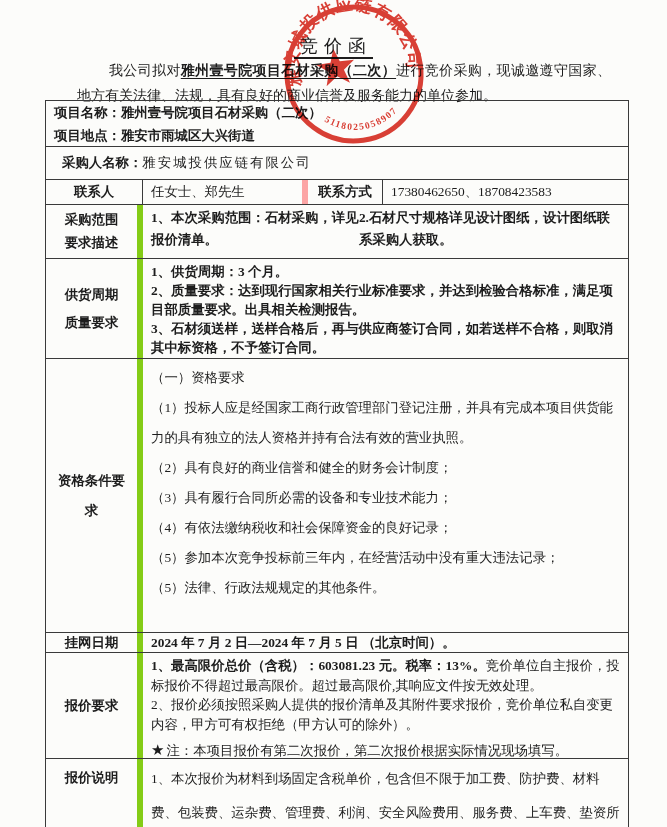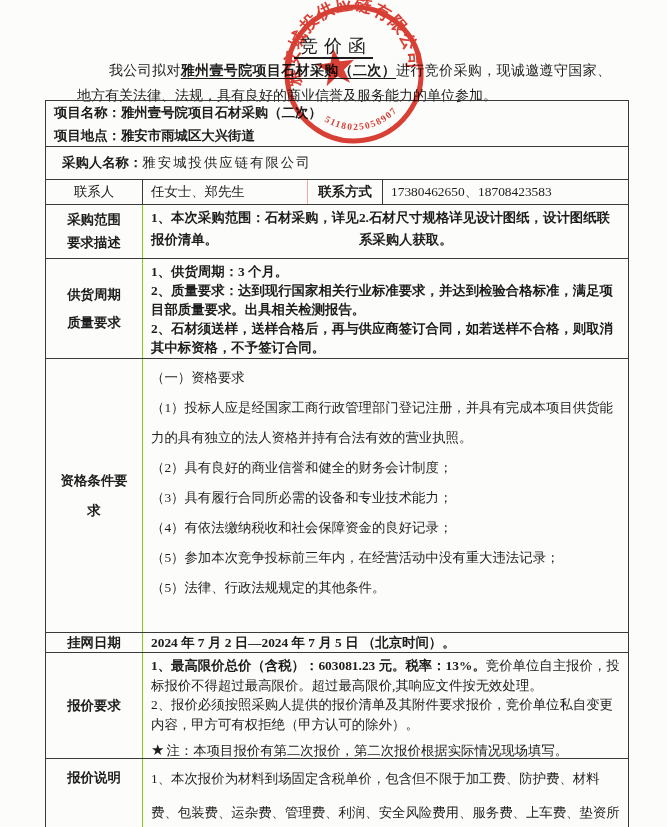--- a/index.html
+++ b/index.html
@@ -30,37 +30,37 @@
 
   
   .doc-table {
     position:absolute; top:100px; left:45px; width:584px;
     border:1px solid #3a3a3a; border-bottom:none;
     font-size:13.4px; background:transparent;
   }
   .trow { display:flex; border-bottom:1px solid #3a3a3a; align-items:stretch; }
   .trow:last-child { border-bottom:none; }
   .lbl {
-    flex:0 0 97px; width:97px; border-right:1px solid #84cc16;
+    flex:0 0 97px; width:97px; border-right:6px solid #84cc16;
     display:flex; flex-direction:column; align-items:center; justify-content:center;
     font-weight:bold; text-align:center; line-height:20px;
   }
   .val { flex:1; padding:2px 8px; min-width:0; }
 
   .r-project { height:46px; }
   .r-project .val { display:flex; flex-direction:column; justify-content:center; line-height:23px; font-weight:bold; }
 
   .r-purchaser { height:33px; }
   .r-purchaser .val { display:flex; align-items:center;margin-left:8px; }
   .r-purchaser .sp { letter-spacing:2px; }
 
   .r-contact { height:25px; }
   .r-contact .cell { display:flex; align-items:center; padding:0 8px; min-width:0; }
-  .r-contact .c-lab { flex:0 0 97px; justify-content:center; font-weight:normal; border-right:1px solid #3a3a3a; }
-  .r-contact .c-val1 { flex:0 0 165px; border-right:1px solid #fca5a5; }
+  .r-contact .c-lab { flex:0 0 97px; justify-content:center; font-weight:bold; border-right:1px solid #3a3a3a; }
+  .r-contact .c-val1 { flex:0 0 165px; border-right:6px solid #fca5a5; }
   .r-contact .c-lab2 { flex:0 0 75px; justify-content:center; font-weight:bold; border-right:1px solid #3a3a3a; padding:0 2px; }
   .r-contact .c-val2 { flex:1; }
 
   .r-scope { height:54px; }
   .r-scope .lbl { gap:3px; }
   .r-scope .val { display:flex; flex-direction:row; justify-content:center; line-height:22px; font-weight:bold; }
 
   .r-supply { height:100px; }
   .r-supply .lbl { gap:8px; }
   .r-supply .val { line-height:19px; padding-top:3px; font-weight:bold; }
@@ -134,21 +134,21 @@
     </div>
 
     <div class="trow r-supply">
       <div class="lbl">
         <span>供货周期</span>
         <span>质量要求</span>
       </div>
       <div class="val">
         <div>1、供货周期：3 个月。</div>
         <div>2、质量要求：达到现行国家相关行业标准要求，并达到检验合格标准，满足项目部质量要求。出具相关检测报告。</div>
-        <div>2、石材须送样，送样合格后，再与供应商签订合同，如若送样不合格，则取消其中标资格，不予签订合同。</div>
+        <div>3、石材须送样，送样合格后，再与供应商签订合同，如若送样不合格，则取消其中标资格，不予签订合同。</div>
       </div>
     </div>
 
     <div class="trow r-qual">
       <div class="lbl">
         <span>资格条件要求</span>
       </div>
       <div class="val">
         <div>（一）资格要求</div>
         <div>（1）投标人应是经国家工商行政管理部门登记注册，并具有完成本项目供货能力的具有独立的法人资格并持有合法有效的营业执照。</div>

